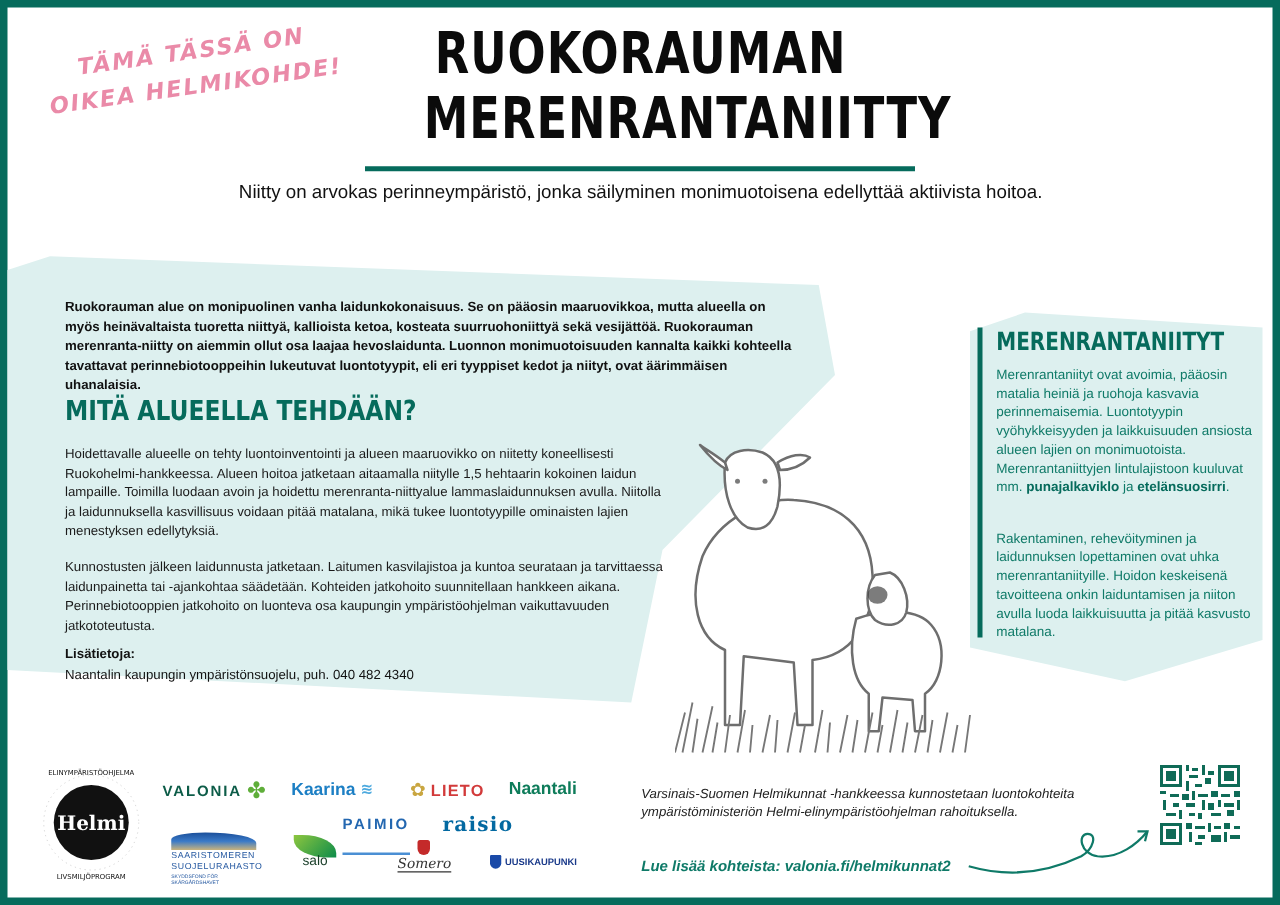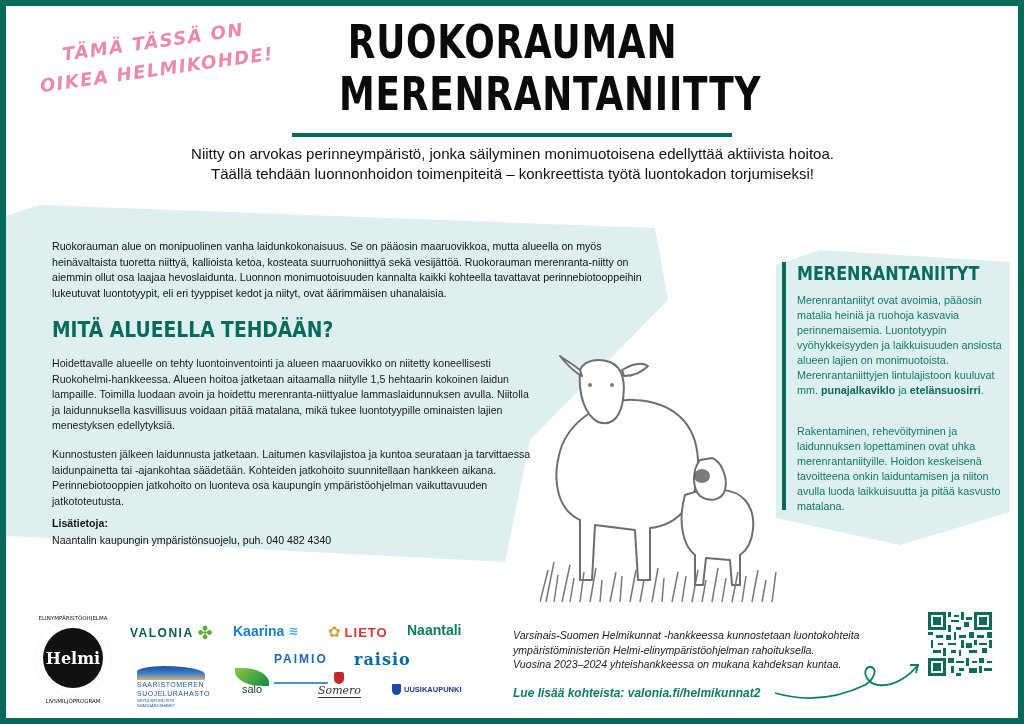--- a/index.html
+++ b/index.html
@@ -33,21 +33,21 @@
     background: #066b5c;
   }
   .intro {
     position: absolute; left: 120px; top: 144px; width: 785px;
     text-align: center; color: #111;
     font-size: 15px; line-height: 20px;
   }
 
   .lead {
     position: absolute; left: 52px; top: 239px; width: 590px;
-    color: #111; font-size: 10.6px; font-weight: normal; line-height: 15.5px;
+    color: #111; font-size: 10.6px; font-weight: bold; line-height: 15.5px;
   }
   .section-h {
     position: absolute; left: 52px; top: 316px;
     color: #066b5c; font-family: "DejaVu Sans", sans-serif; font-weight: bold;
     font-size: 22px; line-height: 28px;
     transform: scaleX(0.85); transform-origin: left top;
   }
   .body-p {
     position: absolute; left: 52px; width: 480px;
     color: #1a1a1a; font-size: 10.6px; line-height: 15.5px;
@@ -125,21 +125,20 @@
 </div>
 
 <div class="title">
   <div>RUOKORAUMAN</div>
   <div>MERENRANTANIITTY</div>
 </div>
 <div class="title-rule"></div>
 
 <div class="intro">
   <div>Niitty on arvokas perinneympäristö, jonka säilyminen monimuotoisena edellyttää aktiivista hoitoa.</div>
-  <div>Täällä tehdään luonnonhoidon toimenpiteitä – konkreettista työtä luontokadon torjumiseksi!</div>
 </div>
 
 <div class="lead">Ruokorauman alue on monipuolinen vanha laidunkokonaisuus. Se on pääosin maaruovikkoa, mutta alueella on myös heinävaltaista tuoretta niittyä, kallioista ketoa, kosteata suurruohoniittyä sekä vesijättöä. Ruokorauman merenranta-niitty on aiemmin ollut osa laajaa hevoslaidunta. Luonnon monimuotoisuuden kannalta kaikki kohteella tavattavat perinnebiotooppeihin lukeutuvat luontotyypit, eli eri tyyppiset kedot ja niityt, ovat äärimmäisen uhanalaisia.</div>
 
 <div class="section-h">MITÄ ALUEELLA TEHDÄÄN?</div>
 <div class="body-p p1">Hoidettavalle alueelle on tehty luontoinventointi ja alueen maaruovikko on niitetty koneellisesti Ruokohelmi-hankkeessa. Alueen hoitoa jatketaan aitaamalla niitylle 1,5 hehtaarin kokoinen laidun lampaille. Toimilla luodaan avoin ja hoidettu merenranta-niittyalue lammaslaidunnuksen avulla. Niitolla ja laidunnuksella kasvillisuus voidaan pitää matalana, mikä tukee luontotyypille ominaisten lajien menestyksen edellytyksiä.</div>
 <div class="body-p p2">Kunnostusten jälkeen laidunnusta jatketaan. Laitumen kasvilajistoa ja kuntoa seurataan ja tarvittaessa laidunpainetta tai -ajankohtaa säädetään. Kohteiden jatkohoito suunnitellaan hankkeen aikana. Perinnebiotooppien jatkohoito on luonteva osa kaupungin ympäristöohjelman vaikuttavuuden jatkototeutusta.</div>
 <div class="more-label">Lisätietoja:</div>
 <div class="more-text">Naantalin kaupungin ympäristönsuojelu, puh. 040 482 4340</div>
 
@@ -210,21 +209,20 @@
   <div class="t">Somero</div>
 </div>
 <div class="logo logo-uusi">
     <span class="shield"></span>
     <span>UUSIKAUPUNKI</span>
   </div>
 
 <div class="footer-text">
   <div>Varsinais-Suomen Helmikunnat -hankkeessa kunnostetaan luontokohteita</div>
   <div>ympäristöministeriön Helmi-elinympäristöohjelman rahoituksella.</div>
-  <div>Vuosina 2023–2024 yhteishankkeessa on mukana kahdeksan kuntaa.</div>
 </div>
 <div class="footer-link">Lue lisää kohteista: valonia.fi/helmikunnat2</div>
 
 <svg class="arrow" viewBox="0 0 150 50">
   <path d="M5,38 C40,48 70,42 95,30 C105,24 108,12 100,12 C92,12 94,28 108,30 C125,32 140,20 148,10" fill="none" stroke="#0f7a68" stroke-width="1.8"></path>
   <path d="M140,10 L148,10 L146,18" fill="none" stroke="#0f7a68" stroke-width="1.8"></path>
 </svg>
 
 <svg class="qr" viewBox="0 0 25 25" shape-rendering="crispEdges">
   <rect width="25" height="25" fill="#ffffff"></rect>

